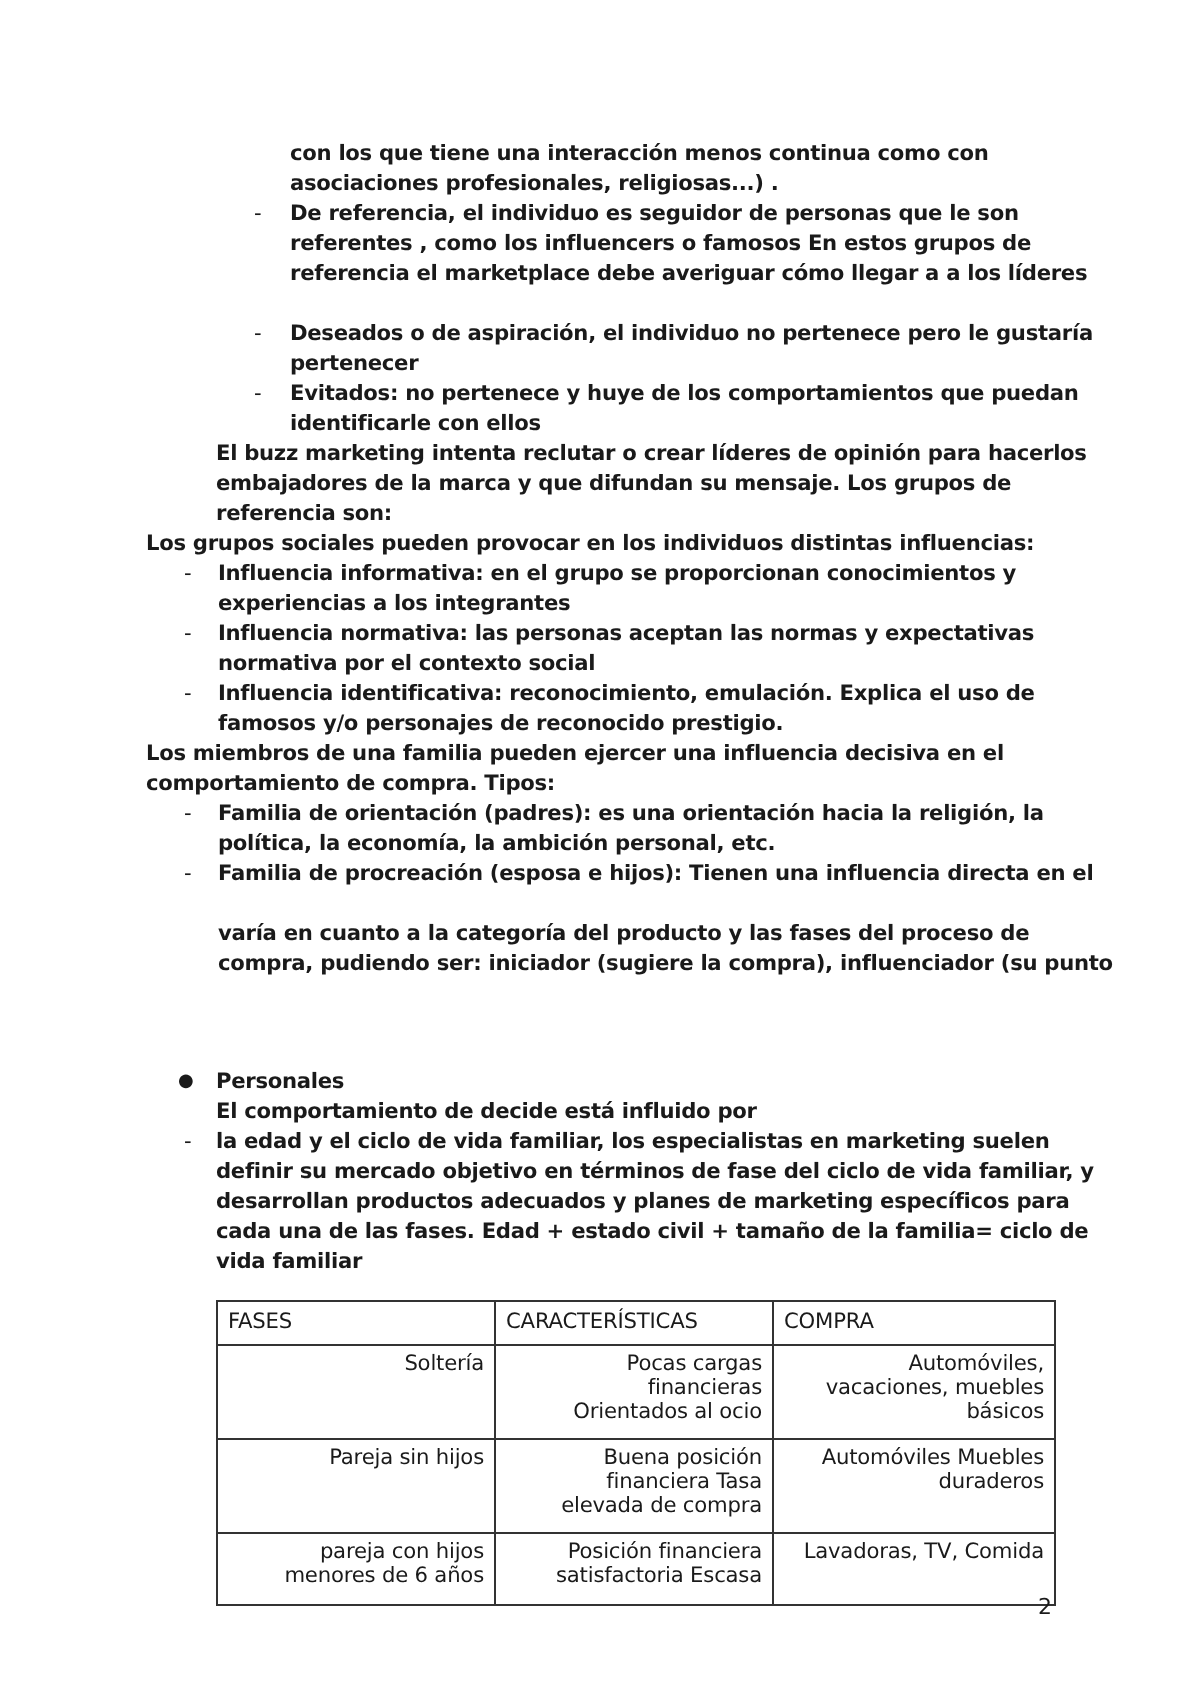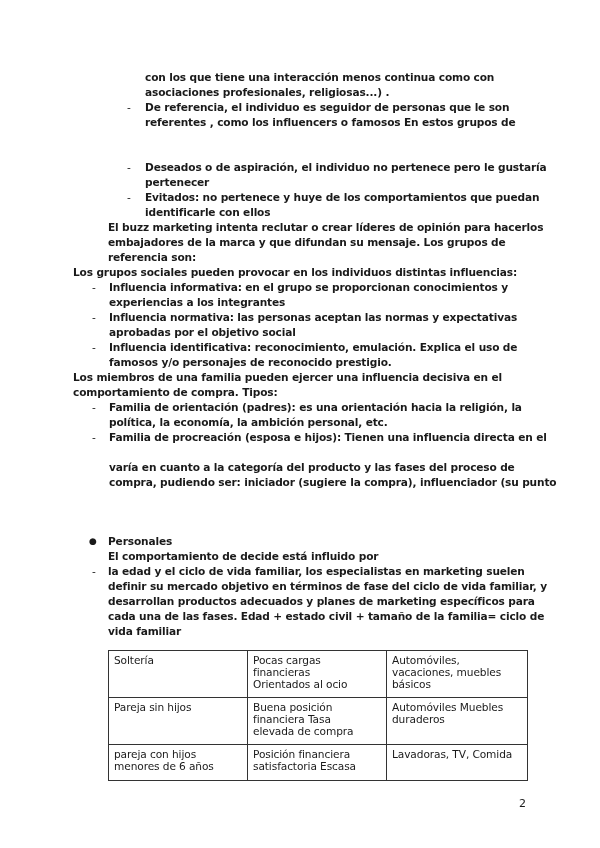--- a/index.html
+++ b/index.html
@@ -19,34 +19,35 @@
     border-collapse: collapse; table-layout: fixed;
   }
   table.fases td {
     border: 1.3px solid #333; vertical-align: top;
     padding: 3px 5px; font-size: 10.6px; line-height: 12px; letter-spacing: -0.1px;
   }
   table.fases tr.head td { height: 17px; font-size: 10.6px; line-height: 17px; padding-top: 2px; padding-bottom: 2px; }
   table.fases tr.r1 td { height: 40px; }
   table.fases tr.r2 td { height: 40px; }
   table.fases tr.r3 td { height: 29px; }
-  .cellline { display: block; white-space: nowrap; }
+  .cellline { display: block; white-space: nowrap; text-align: right; }
   .pagenum { position: absolute; left: 519px; top: 796px; font-size: 11px; line-height: 15px; }
 </style>
 </head>
 <body>
 
 <div class="page">
 
   <div class="line" style="left:145px;top:70px">con los que tiene una interacción menos continua como con</div>
   <div class="line" style="left:145px;top:85px">asociaciones profesionales, religiosas...)  .</div>
 
   <div class="dash" style="left:127px;top:100px">-</div>
   <div class="line" style="left:145px;top:100px">De referencia, el individuo es  seguidor de personas que le son</div>
   <div class="line" style="left:145px;top:115px">referentes , como los influencers o famosos En estos grupos de</div>
+  <div class="line" style="left:145px;top:130px">referencia el marketplace debe averiguar cómo llegar a a los líderes</div>
 
   <div class="dash" style="left:127px;top:160px">-</div>
   <div class="line" style="left:145px;top:160px">Deseados o de aspiración, el individuo no pertenece pero le gustaría</div>
   <div class="line" style="left:145px;top:175px">pertenecer</div>
 
   <div class="dash" style="left:127px;top:190px">-</div>
   <div class="line" style="left:145px;top:190px">Evitados: no pertenece y huye de los comportamientos que puedan</div>
   <div class="line" style="left:145px;top:205px">identificarle con ellos</div>
 
   <div class="line" style="left:108px;top:220px">El buzz marketing intenta reclutar o crear líderes de opinión para hacerlos</div>
@@ -54,21 +55,21 @@
   <div class="line" style="left:108px;top:250px">referencia son:</div>
 
   <div class="line" style="left:73px;top:265px">Los grupos sociales pueden provocar en los individuos distintas influencias:</div>
 
   <div class="dash" style="left:92px;top:280px">-</div>
   <div class="line" style="left:109px;top:280px">Influencia informativa: en el grupo se proporcionan conocimientos y</div>
   <div class="line" style="left:109px;top:295px">experiencias a los integrantes</div>
 
   <div class="dash" style="left:92px;top:310px">-</div>
   <div class="line" style="left:109px;top:310px"> Influencia normativa: las personas aceptan las normas y expectativas</div>
-  <div class="line" style="left:109px;top:325px">aprobadas por el objetivo social</div>
+  <div class="line" style="left:109px;top:325px">normativa por el contexto social</div>
 
   <div class="dash" style="left:92px;top:340px">-</div>
   <div class="line" style="left:109px;top:340px"> Influencia identificativa: reconocimiento, emulación. Explica el uso de</div>
   <div class="line" style="left:109px;top:355px">famosos y/o personajes de reconocido prestigio.</div>
 
   <div class="line" style="left:73px;top:370px">Los miembros de una familia pueden ejercer una influencia decisiva en el</div>
   <div class="line" style="left:73px;top:385px">comportamiento de compra. Tipos:</div>
 
   <div class="dash" style="left:92px;top:400px">-</div>
   <div class="line" style="left:109px;top:400px">Familia de orientación (padres): es una orientación hacia la religión, la</div>
@@ -90,20 +91,25 @@
   <div class="line" style="left:108px;top:609px">cada una de las fases. Edad + estado civil + tamaño de la familia= ciclo de</div>
   <div class="line" style="left:108px;top:624px">vida familiar</div>
 
   <table class="fases" style="top:650px">
     <colgroup>
       <col style="width:139px">
       <col style="width:139px">
       <col style="width:141px">
     </colgroup>
     <tbody>
+        <tr class="head">
+      <td>FASES</td>
+      <td>CARACTERÍSTICAS</td>
+      <td>COMPRA</td>
+    </tr>
     <tr class="r1">
       <td>
         <span class="cellline">Soltería</span>
       </td>
       <td>
         <span class="cellline">Pocas cargas</span>
         <span class="cellline">financieras</span>
         <span class="cellline">Orientados al ocio</span>
       </td>
       <td>

